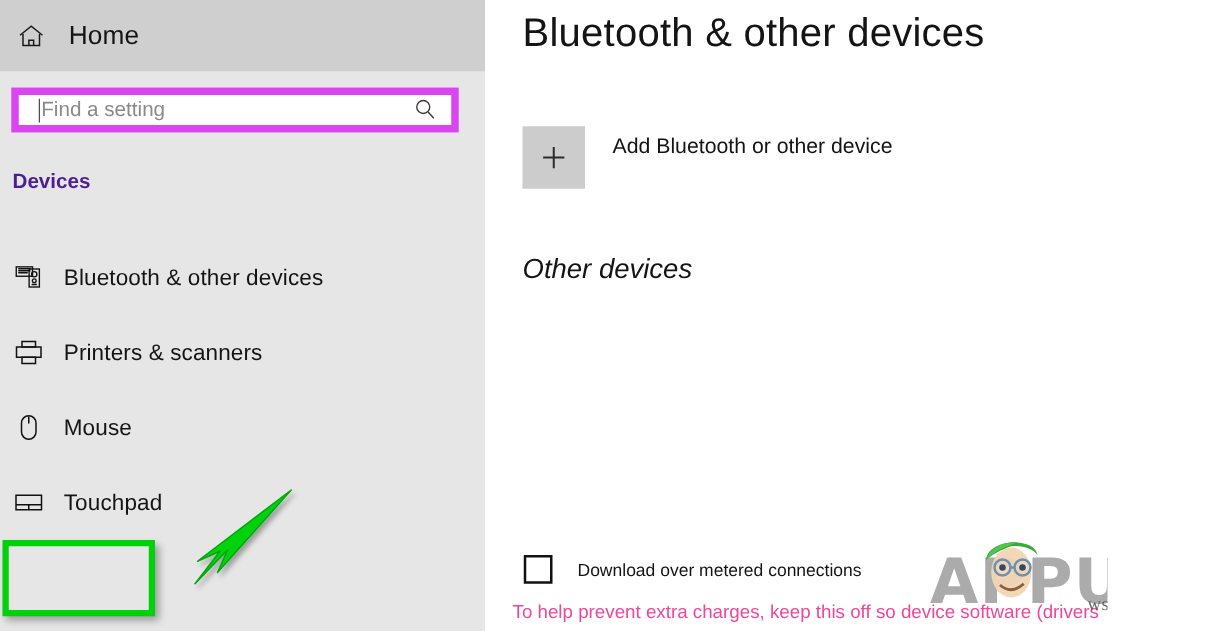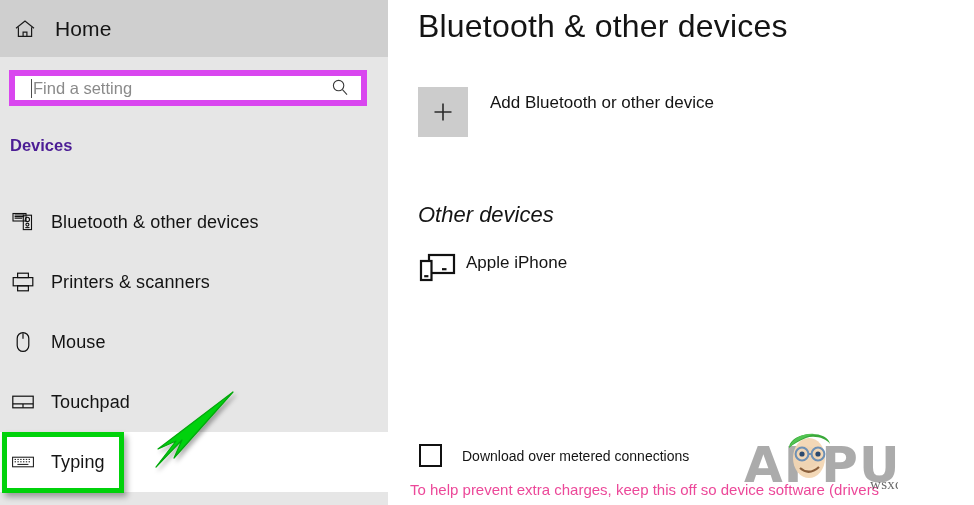--- a/index.html
+++ b/index.html
@@ -10,21 +10,20 @@
   body {
     font-family: "Liberation Sans", sans-serif;
     -webkit-font-smoothing: antialiased;
   }
   #app {
     position: relative;
     width: 886px;
     height: 505px;
     overflow: hidden;
     background: #ffffff;
-    padding-left: 12px;
   }
 
   
   .sidebar {
     position: absolute;
     left: 0; top: 0;
     width: 388px;
     height: 505px;
     background: #e6e6e6;
     overflow: hidden;
@@ -175,21 +174,21 @@
     top: 8px;
     font-size: 32px;
     color: #141414;
     font-weight: normal;
     letter-spacing: .2px;
   }
 
   .add-row {
     position: absolute;
     left: 30px;
-    top: 87px;
+    top: 101px;
     display: flex;
     align-items: flex-start;
   }
   .add-tile {
     width: 50px;
     height: 50px;
     background: #cccccc;
     display: flex;
     align-items: center;
     justify-content: center;
@@ -368,31 +367,20 @@
       <div class="nav-item">
         <span class="nav-icon">
           <svg width="24" height="24" viewBox="0 0 24 24" fill="none" stroke="currentColor" stroke-width="1.2">
             <rect x="1.8" y="6.2" width="20.4" height="11.6"></rect>
             <path d="M1.8 13.8h20.4M12 13.8v4"></path>
           </svg>
         </span>
         <span class="nav-label">Touchpad</span>
       </div>
 
-      <div class="nav-item highlight">
-        <span class="nav-icon">
-          <svg width="24" height="24" viewBox="0 0 24 24" fill="none" stroke="currentColor" stroke-width="1">
-            <rect x="1.6" y="7.2" width="20.8" height="9.6"></rect>
-            <path d="M3.6 9.4h1.4M6.4 9.4h1.4M9.2 9.4h1.4M12 9.4h1.4M14.8 9.4h1.4M17.6 9.4h1.4"></path>
-            <path d="M3.6 11.8h1.4M6.4 11.8h1.4M9.2 11.8h1.4M12 11.8h1.4M14.8 11.8h1.4M17.6 11.8h1.4"></path>
-            <path d="M6.4 14.4h11"></path>
-          </svg>
-        </span>
-        <span class="nav-label">Typing</span>
-      </div>
 
     </div>
 
     <div class="highlight-box"></div>
 
     <div class="arrow-annotation">
       <svg width="120" height="110" viewBox="0 0 120 110">
         <defs>
           <filter id="arrowshadow" x="-40%" y="-40%" width="190%" height="190%">
             <feDropShadow dx="2.5" dy="3" stdDeviation="2.2" flood-color="#000000" flood-opacity="0.32"></feDropShadow>
@@ -414,31 +402,20 @@
       <span class="add-tile">
         <svg width="30" height="30" viewBox="0 0 30 30" stroke="currentColor" stroke-width="1.6">
           <path d="M15 6.5v17M6.5 15h17"></path>
         </svg>
       </span>
       <span class="add-label">Add Bluetooth or other device</span>
     </div>
 
     <div class="section-title">Other devices</div>
 
-    <div class="device-row">
-      <span class="device-icon">
-        <svg width="40" height="32" viewBox="0 0 40 32" fill="none" stroke="currentColor" stroke-width="2.2">
-          <rect x="11" y="3" width="25" height="18"></rect>
-          <path d="M24 17.2h4.5"></path>
-          <rect x="3" y="9" width="10.5" height="19" fill="#ffffff"></rect>
-          <path d="M6.2 24.2h4.2"></path>
-        </svg>
-      </span>
-      <span class="device-label">Apple iPhone</span>
-    </div>
 
     <div class="checkbox-row">
       <span class="checkbox-box"></span>
       <span class="checkbox-label">Download over metered connections</span>
     </div>
 
     <div class="helper-text">To help prevent extra charges, keep this off so device software (drivers</div>
 
   </div>
 

